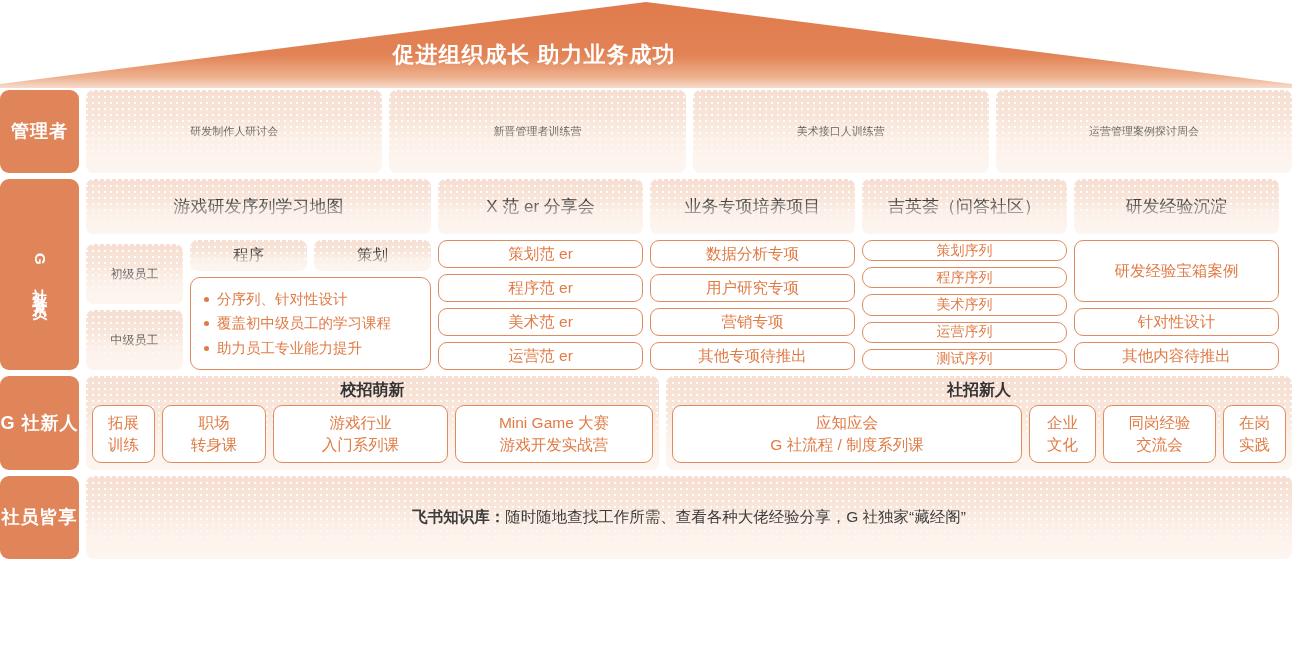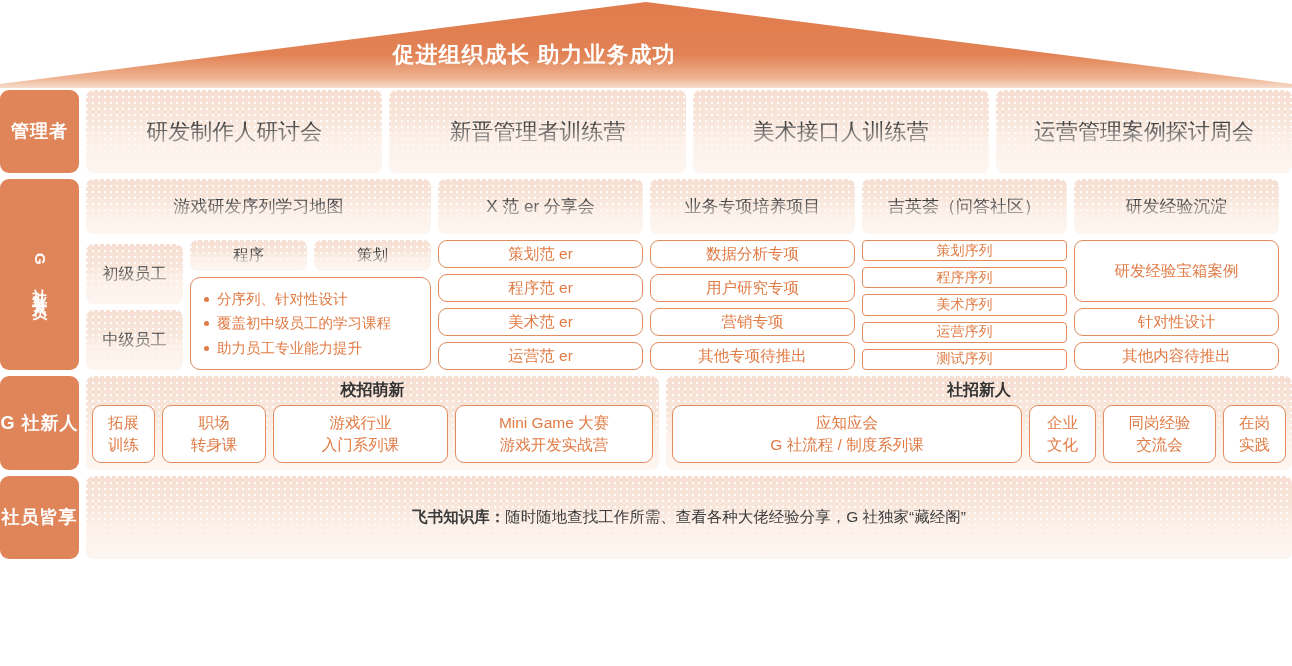--- a/index.html
+++ b/index.html
@@ -88,21 +88,21 @@
     background: linear-gradient(180deg, rgba(253,243,237,0) 0%, #fdf4ee 72%, #fdf5f0 100%);
     pointer-events:none;
   }
   .soft > * { position: relative; z-index: 1; }
 
   
   .r1 .card {
     flex: 1 1 0;
     height: 83px;
     display: flex; align-items: center; justify-content: center;
-    font-size: 22px;
+    font-size: 11px;
     color: #3d3d3d;
     font-family: Liberation Mono, monospace;
   }
 
   
   .r2 { align-items: stretch; }
   .r2 .rail { font-size: 15px; }
   .col {
     display: flex; flex-direction: column; gap: 6px;
     min-width: 0;
@@ -119,21 +119,21 @@
     font-size: 17px; color: #3d3d3d;
     text-align: center;
   }
 
   
   .map-body { display: flex; gap: 7px; flex: 1 1 auto; min-height: 0; }
   .map-left { flex: 0 0 97px; display: flex; flex-direction: column; justify-content: flex-end; gap: 6px; padding-bottom: 0; }
   .lvl {
     height: 60px;
     display: flex; align-items: center; justify-content: center;
-    font-size: 16px; color: #3d3d3d;
+    font-size: 12px; color: #3d3d3d;
   }
   .map-right { flex: 1 1 auto; display: flex; flex-direction: column; gap: 6px; min-width: 0; }
   .tabs { display: flex; gap: 7px; }
   .tab {
     flex: 1 1 0; height: 31px;
     display: flex; align-items: center; justify-content: center;
     font-size: 15.5px; color: #3d3d3d;
   }
   .bullets {
     flex: 1 1 auto;
@@ -163,21 +163,21 @@
     border: 1.5px solid #e08b5e;
     border-radius: 9px;
     background: #ffffff;
     color: #e07b45;
     font-size: 15.5px;
     display: flex; align-items: center; justify-content: center;
     text-align: center;
     box-sizing: border-box;
   }
   .col-fan .pill, .col-spec .pill { height: 38px; flex: 1 1 0; }
-  .col-qa .pill { height: 27px; flex: 1 1 0; font-size: 14px; border-radius: 4px; }
+  .col-qa .pill { height: 27px; flex: 1 1 0; font-size: 14px; border-radius: 10px; }
   .col-exp .pill { flex: 1 1 0; }
   .col-exp .pill.tall { flex: 2.32 1 0; line-height: 1.55; }
 
   
   .r3 .group {
     display: flex; flex-direction: column;
     padding: 0;
   }
   .r3 .g-left  { flex: 0 0 573px; }
   .r3 .g-right { flex: 1 1 auto; }

